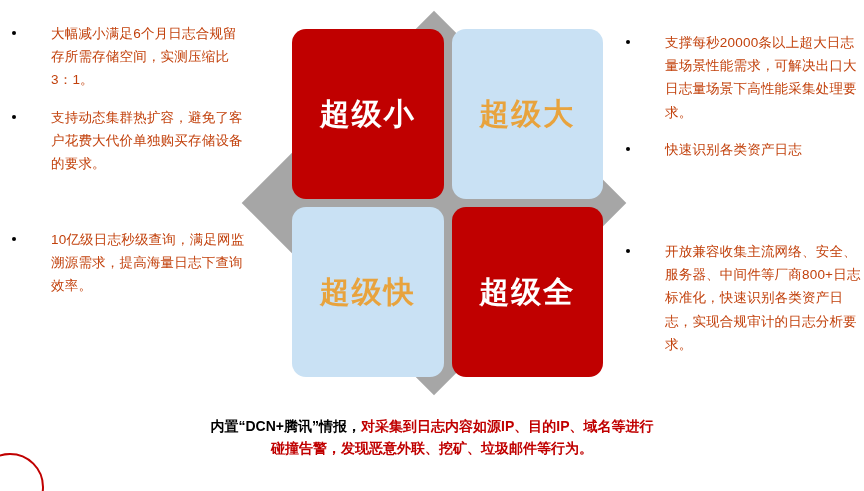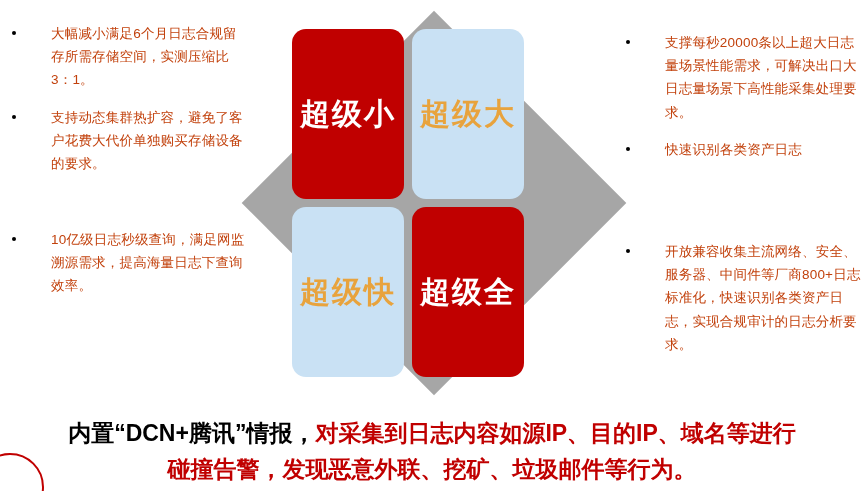--- a/index.html
+++ b/index.html
@@ -71,21 +71,21 @@
     height: 272px;
     margin-left: -136px;
     margin-top: -136px;
     background: #a6a6a6;
     transform: rotate(45deg);
   }
   .quad-grid {
     position: absolute;
     left: 50%;
     top: 203px;
-    width: 232px;
+    width: 311px;
     height: 348px;
     margin-left: -142px;
     margin-top: -174px;
     display: grid;
     grid-template-columns: 1fr 1fr;
     grid-template-rows: 1fr 1fr;
     gap: 8px;
   }
   .quad {
     border-radius: 14px;
@@ -106,21 +106,21 @@
     text-align: center;
   }
 
   
   .caption {
     position: absolute;
     left: 0;
     top: 416px;
     width: 864px;
     text-align: center;
-    font-size: 23px;
+    font-size: 14px;
     font-weight: bold;
     line-height: 1.55;
     color: #c00000;
   }
   .caption .dark {
     color: #000000;
   }
 
   
   .arc {

